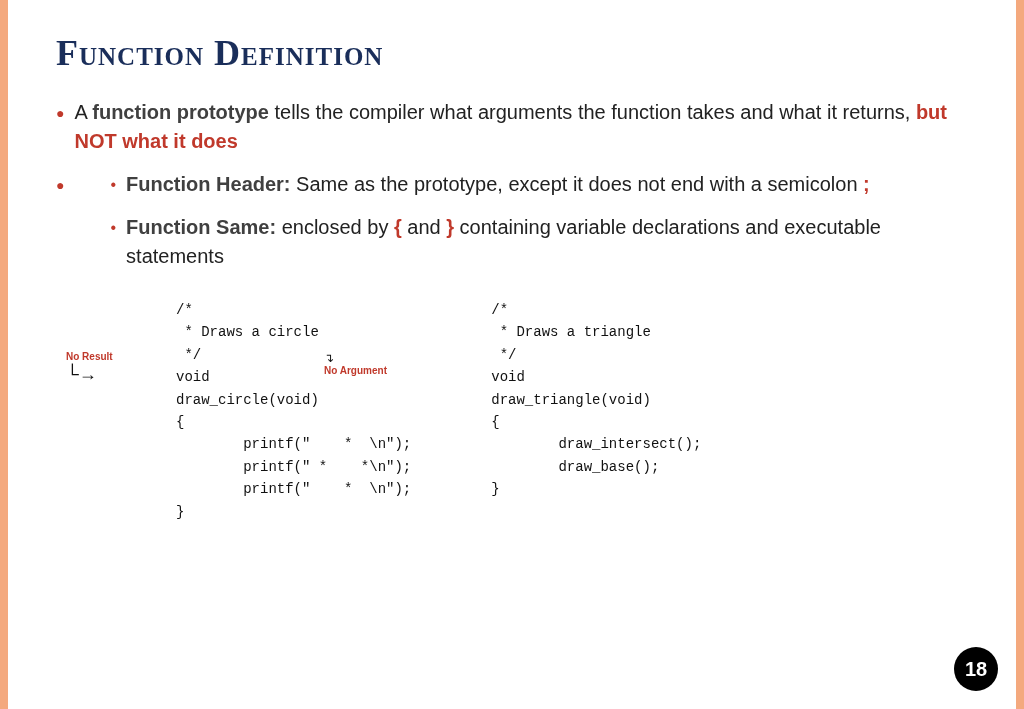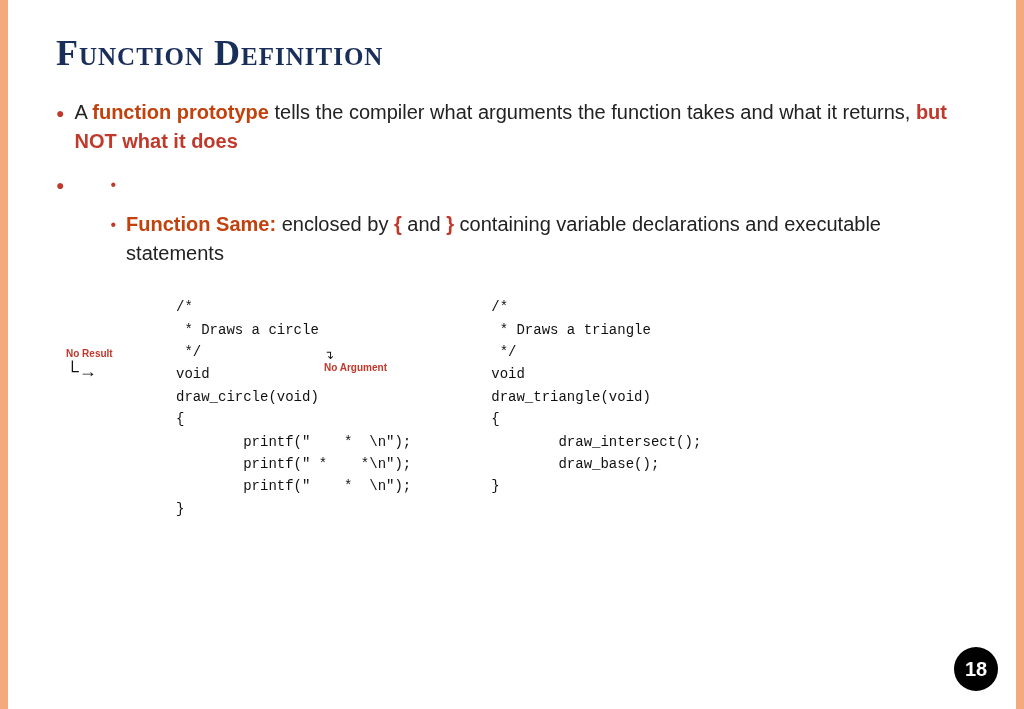--- a/index.html
+++ b/index.html
@@ -73,21 +73,21 @@
 
     .sub-bullet-list > li .diamond-bullet {
       color: #c0392b;
       font-size: 16px;
       margin-right: 10px;
       margin-top: 3px;
       flex-shrink: 0;
     }
 
     .highlight-orange {
-      color: #c2410c;
+      color: #404040;
       font-weight: bold;
     }
 
     .highlight-red-bold {
       color: #c0392b;
       font-weight: bold;
     }
 
     .code-annotation {
       color: #c0392b;
@@ -135,20 +135,25 @@
       </span>
     </li>
 
     <li>
       <span class="circle-bullet">●</span>
       <div>
 
         <ul class="sub-bullet-list">
           <li>
             <span class="diamond-bullet">•</span>
+            <span>
+              <span class="highlight-orange">Function Header:</span>
+              Same as the prototype, except it does not end with a semicolon
+              <span class="highlight-red-bold">;</span>
+            </span>
           </li>
           <li>
             <span class="diamond-bullet">•</span>
             <span>
               <span class="highlight-orange">Function Same:</span>
               enclosed by <span class="highlight-red-bold">{</span>
               and <span class="highlight-red-bold">}</span>
               containing variable declarations and executable statements
             </span>
           </li>

